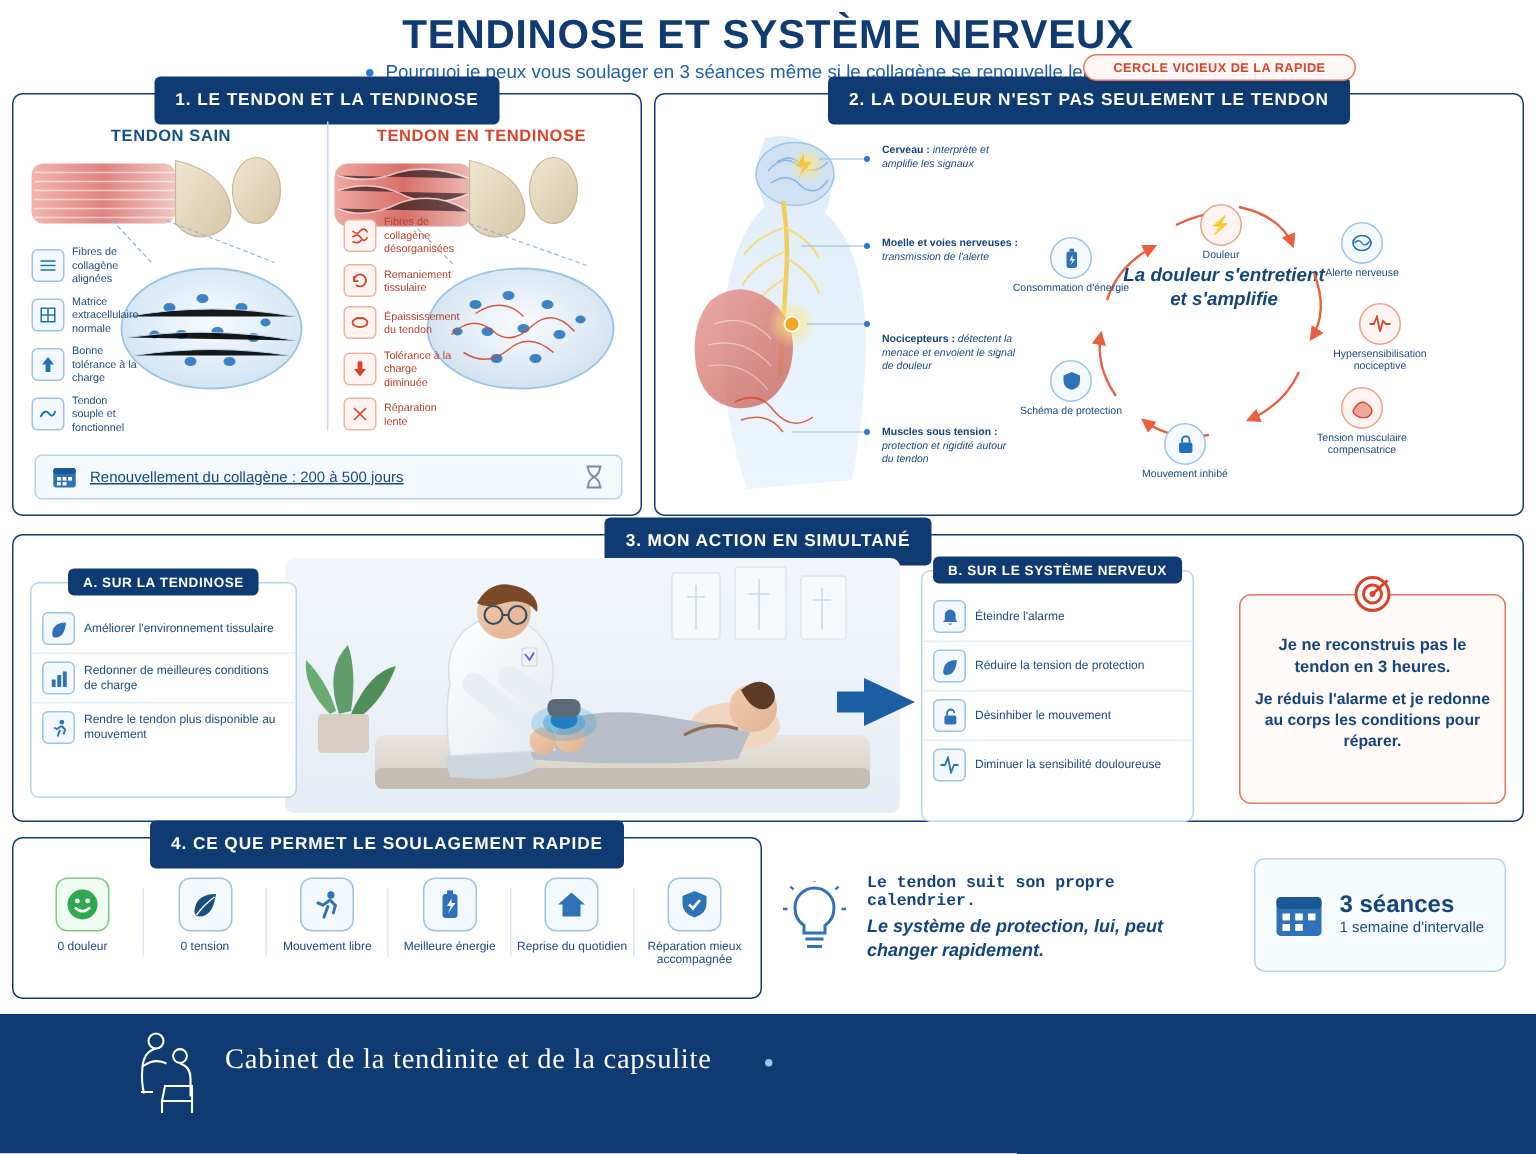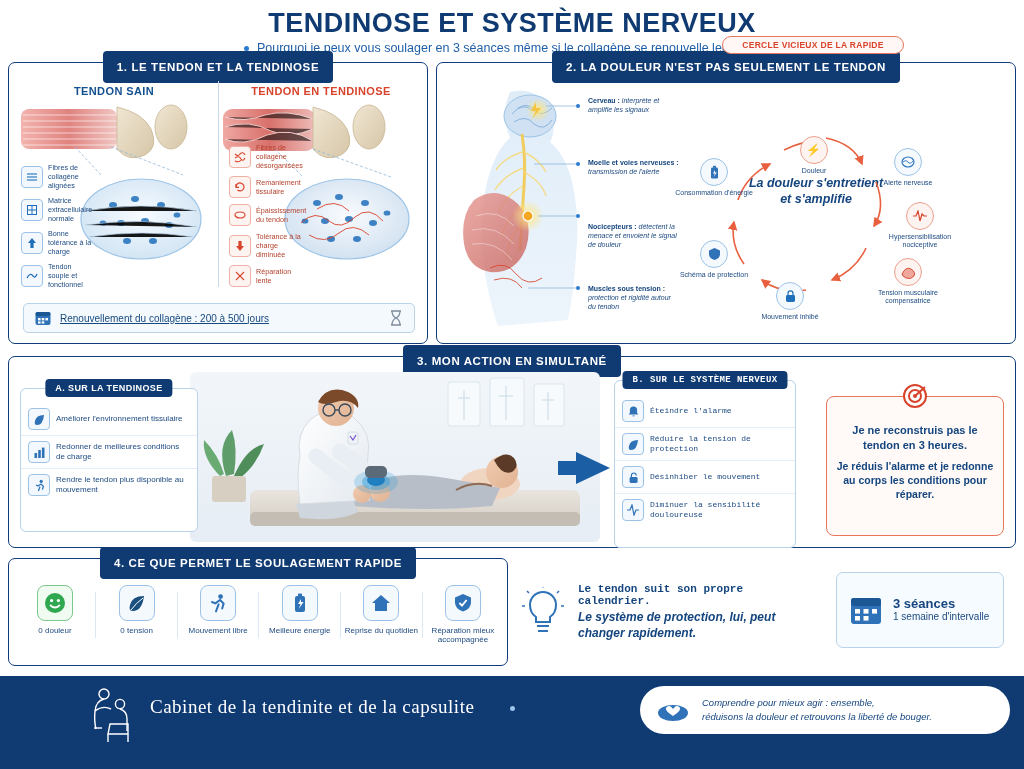--- a/index.html
+++ b/index.html
@@ -300,21 +300,21 @@
     position: absolute;
     left: 836px; top: 572px;
     width: 168px; height: 76px;
     border: 1.2px solid #b9d3ea;
     border-radius: 7px;
     background: #f6fbff;
     display: flex; align-items: center; gap: 10px;
     padding: 0 12px;
     box-sizing: border-box;
   }
-  .sessions .num { font-size: 13px; font-weight: bold; color: #14457e; }
+  .sessions .num { font-size: 16px; font-weight: bold; color: #14457e; }
   .sessions .sub { font-size: 10px; color: #1d4a80; line-height: 1.25; }
 
   
   .footer {
     position: absolute;
     left: 0; top: 676px;
     width: 1024px; height: 93px;
     background: #103a72;
   }
   .footer-brand {
@@ -883,21 +883,21 @@
         </span>
         <span>Rendre le tendon plus disponible au mouvement</span>
       </div>
     </div>
   </div>
 
   <svg width="56" height="40" style="position:absolute; left:556px; top:448px;">
     <path d="M54 20 L20 4 L20 13 L2 13 L2 27 L20 27 L20 36 Z" fill="#1b5ea3"></path>
   </svg>
 
-  <div class="subbox" style="left:614px; top:380px; width:180px; height:166px;font-family:Liberation Mono, monospace;">
+  <div class="subbox" style="left:614px; top:380px; width:180px; height:166px;">
     <div class="subbox-title">B. SUR LE SYSTÈME NERVEUX</div>
     <div style="margin-top:14px;">
       <div class="action-item">
         <span class="chip">
           <svg width="13" height="13" viewBox="0 0 13 13">
               <path d="M6.5 1.4 a3.6 3.6 0 0 1 3.6 3.6 v3 l1.2 1.6 H1.7 L2.9 8 V5 A3.6 3.6 0 0 1 6.5 1.4z" fill="#2f72b8"></path>
               <path d="M5.2 10.6 a1.4 1.4 0 0 0 2.6 0" fill="#2f72b8"></path>
             </svg>
         </span>
         <span>Éteindre l'alarme</span>
@@ -1056,26 +1056,14 @@
         <circle cx="40" cy="20" r="4.6"></circle>
         <path d="M40 25 q7 2 7 10 v12"></path>
         <path d="M30 40 h18 v10 h-20 z"></path>
         <path d="M28 50 v8 M48 50 v8"></path>
         <path d="M14 44 h8"></path>
       </g>
     </svg>
   </div>
   <div class="footer-brand">Cabinet de la tendinite et de la capsulite</div>
   <div class="footer-dot"></div>
-  <div class="footer-card">
-    <span>
-      <svg width="34" height="26" viewBox="0 0 34 26">
-          <ellipse cx="17" cy="16" rx="15" ry="8" fill="#2f72b8"></ellipse>
-          <path d="M17 12 q-3 -5 -6.4 -2 q-3 3 6.4 9 q9.4 -6 6.4 -9 q-3.4 -3 -6.4 2z" fill="#ffffff"></path>
-        </svg>
-    </span>
-    <div>
-      <div class="ftxt">Comprendre pour mieux agir :  ensemble,</div>
-      <div class="ftxt">réduisons la douleur et retrouvons la liberté de bouger.</div>
-    </div>
-  </div>
 
 </div>
 
 </body></html>

